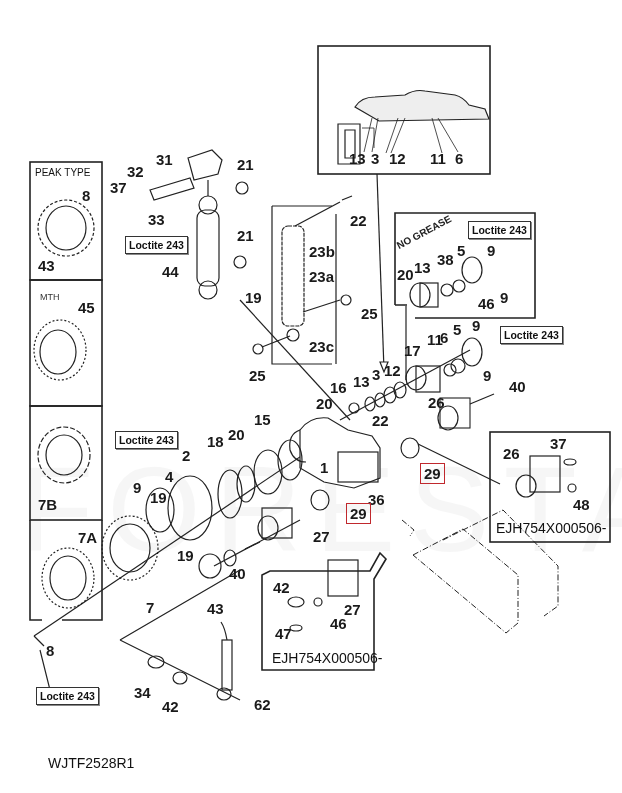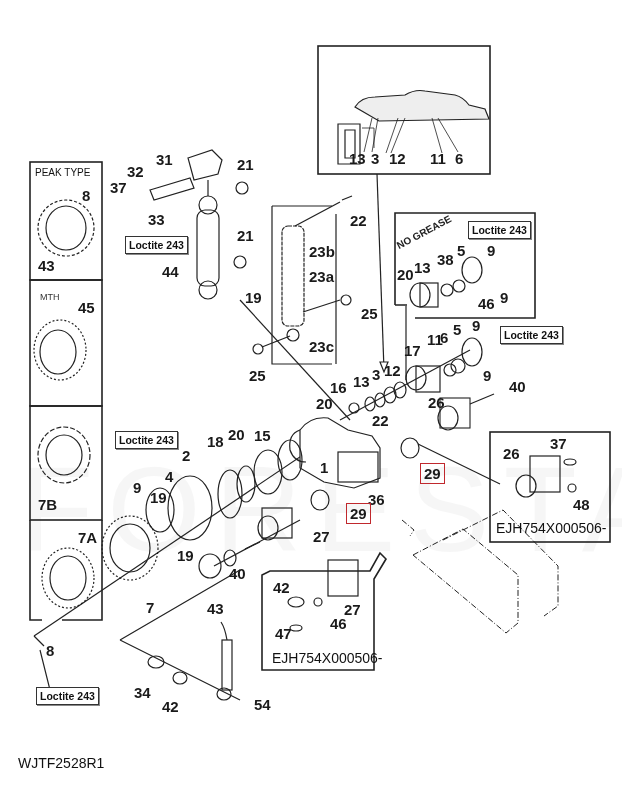--- a/index.html
+++ b/index.html
@@ -216,36 +216,36 @@
 <div class="lbl" style="left:368px;top:492px">36</div>
 <div class="redbox" style="left:420px;top:463px">29</div>
 <div class="redbox" style="left:346px;top:503px">29</div>
 
 <div class="lbl" style="left:503px;top:446px">26</div>
 <div class="lbl" style="left:550px;top:436px">37</div>
 <div class="lbl" style="left:573px;top:497px">48</div>
 <div class="cap" style="left:496px;top:520px">EJH754X000506-</div>
 
 <div class="boxlbl" style="left:115px;top:431px">Loctite 243</div>
-<div class="lbl" style="left:254px;top:428px">15</div>
+<div class="lbl" style="left:254px;top:412px">15</div>
 <div class="lbl" style="left:207px;top:434px">18</div>
 <div class="lbl" style="left:228px;top:427px">20</div>
 <div class="lbl" style="left:182px;top:448px">2</div>
 <div class="lbl" style="left:165px;top:469px">4</div>
 <div class="lbl" style="left:133px;top:480px">9</div>
 <div class="lbl" style="left:150px;top:490px">19</div>
 <div class="lbl" style="left:177px;top:548px">19</div>
 <div class="lbl" style="left:313px;top:529px">27</div>
 <div class="lbl" style="left:229px;top:566px">40</div>
 <div class="lbl" style="left:207px;top:601px">43</div>
 <div class="lbl" style="left:146px;top:600px">7</div>
 
 <div class="lbl" style="left:273px;top:580px">42</div>
 <div class="lbl" style="left:344px;top:602px">27</div>
 <div class="lbl" style="left:330px;top:616px">46</div>
 <div class="lbl" style="left:275px;top:626px">47</div>
 <div class="cap" style="left:272px;top:650px">EJH754X000506-</div>
 
 <div class="lbl" style="left:134px;top:685px">34</div>
 <div class="lbl" style="left:162px;top:699px">42</div>
-<div class="lbl" style="left:254px;top:697px">54</div>
-
-<div class="cap" style="left:18px;top:755px">WJTF2528R1</div>
+<div class="lbl" style="left:254px;top:697px">62</div>
+
+<div class="cap" style="left:48px;top:755px">WJTF2528R1</div>
 
 </body></html>

